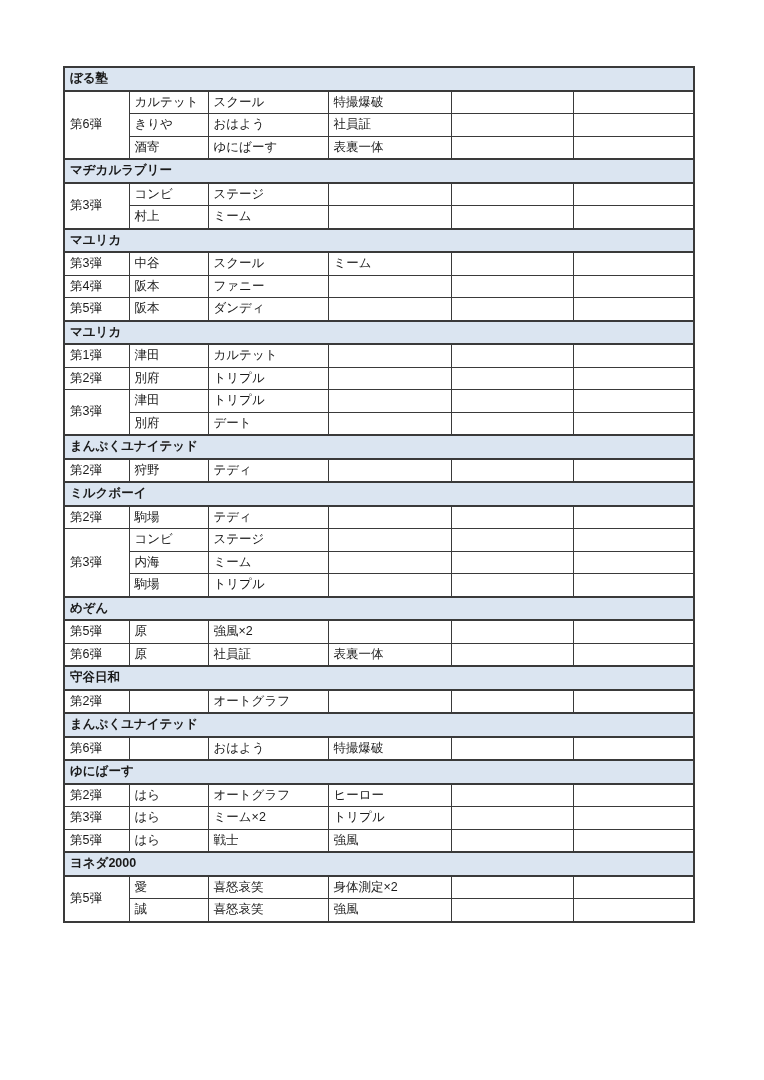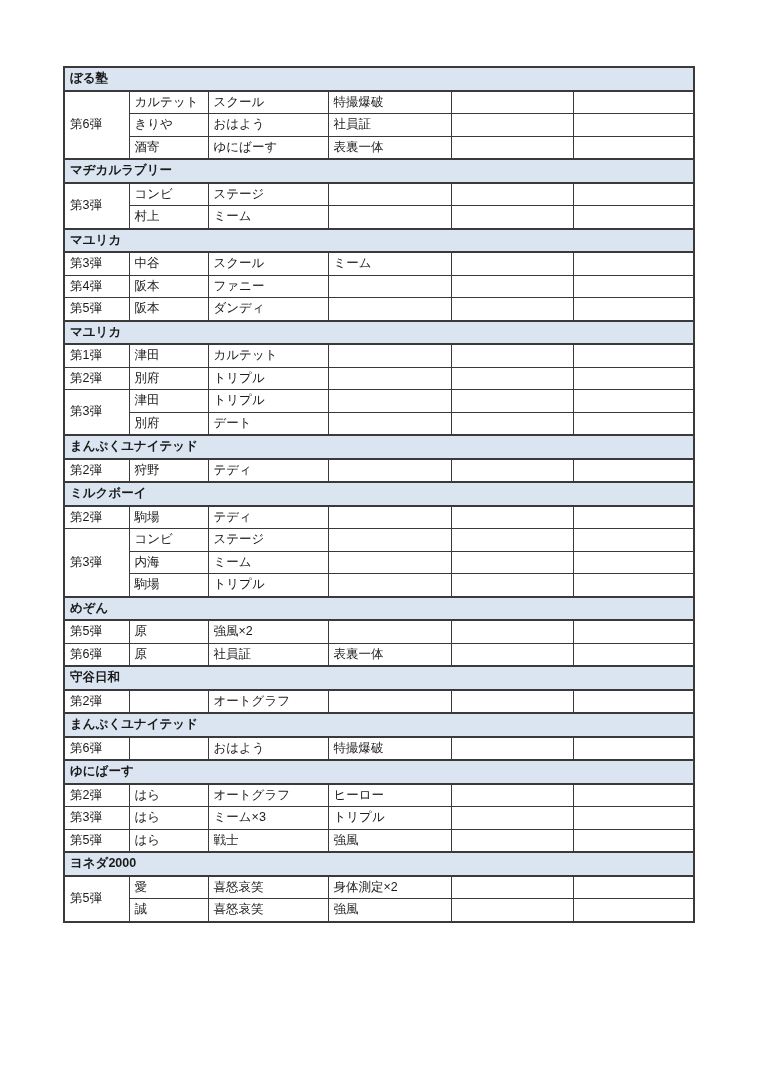--- a/index.html
+++ b/index.html
@@ -257,21 +257,21 @@
           <td rowspan="1">第2弾</td>
           <td>はら</td>
           <td>オートグラフ</td>
           <td>ヒーロー</td>
           <td></td>
           <td></td>
         </tr>
         <tr>
           <td rowspan="1">第3弾</td>
           <td>はら</td>
-          <td>ミーム×3</td>
+          <td>ミーム×2</td>
           <td>トリプル</td>
           <td></td>
           <td></td>
         </tr>
         <tr>
           <td rowspan="1">第5弾</td>
           <td>はら</td>
           <td>戦士</td>
           <td>強風</td>
           <td></td>

